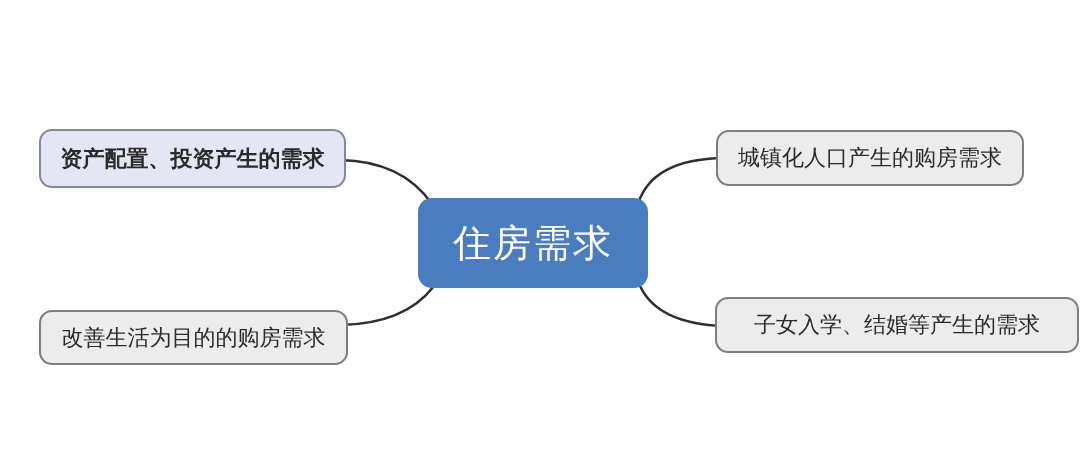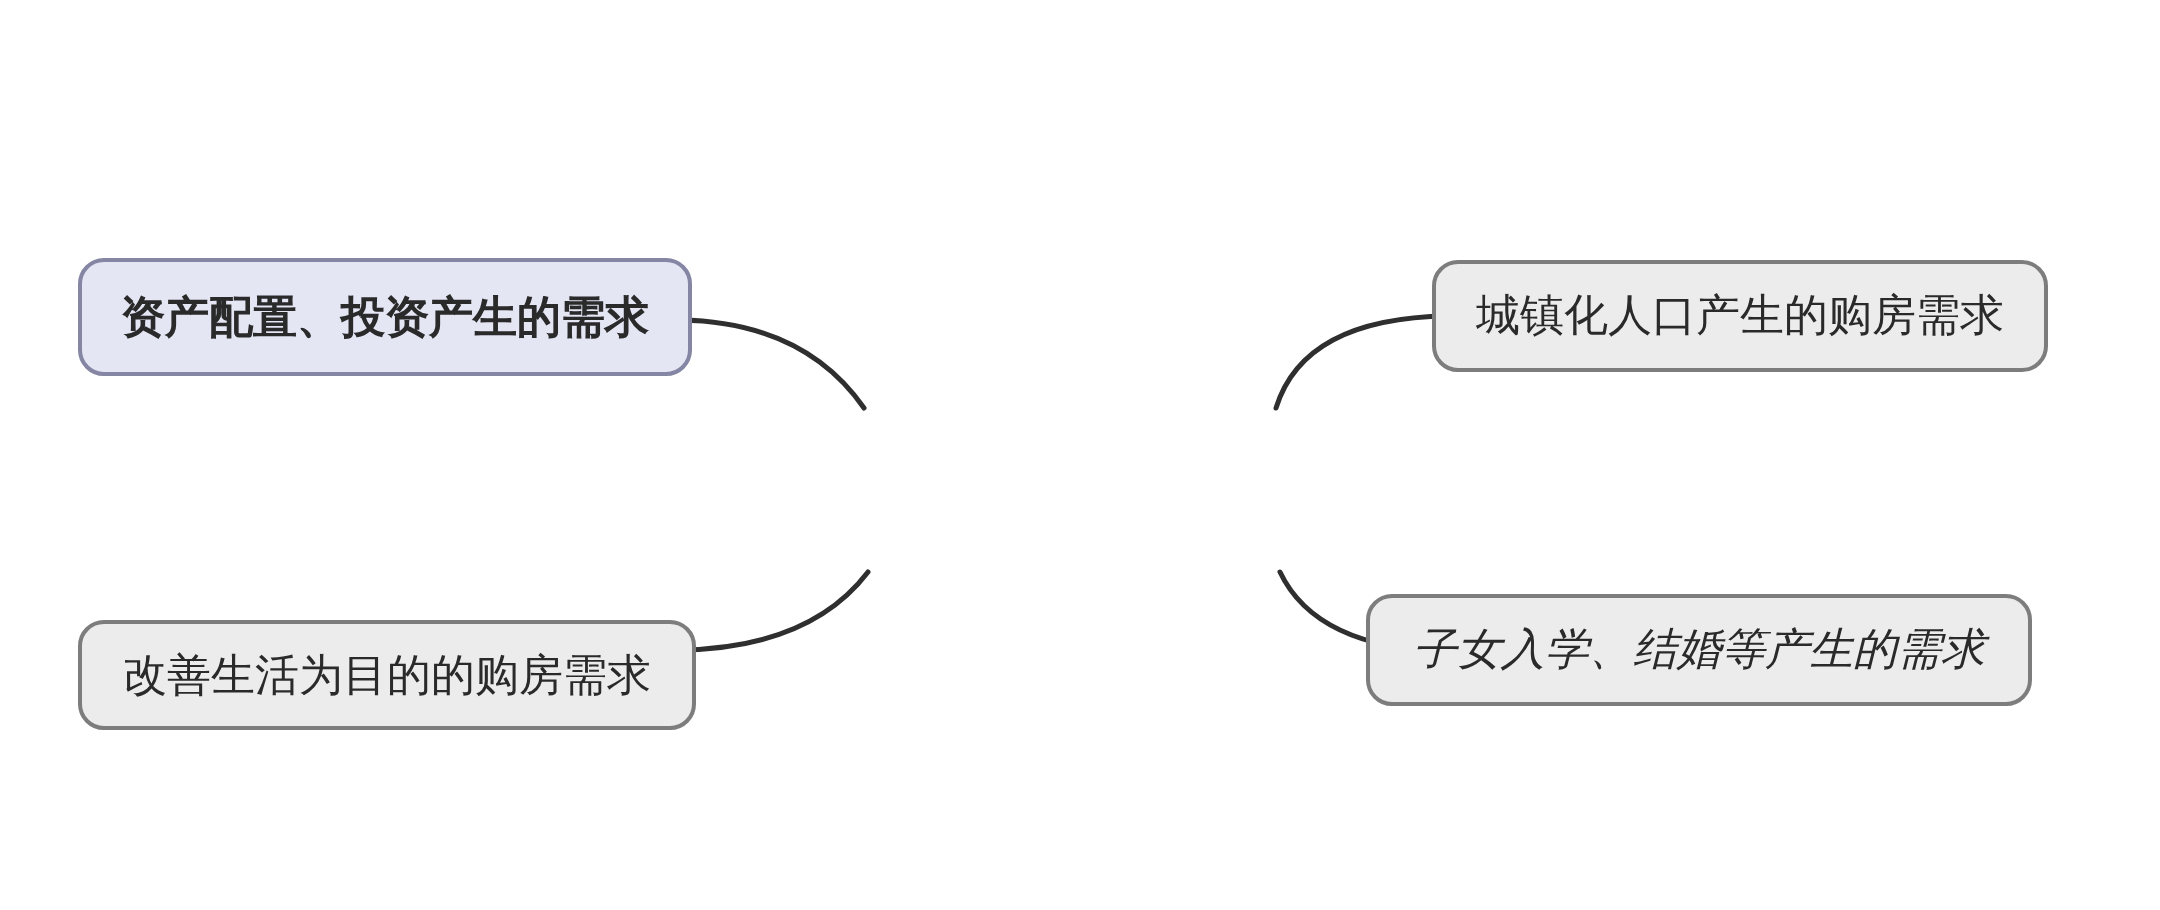--- a/index.html
+++ b/index.html
@@ -67,36 +67,39 @@
   }
   .branch-tr {
     left: 716px; top: 130px;
     width: 308px; height: 56px;
   }
   .branch-bl {
     left: 39px; top: 298px;
     width: 309px; height: 55px; margin-top: 12px;
   }
   .branch-br {
-    left: 683px; top: 297px;
-    width: 333px; height: 56px; font-style: italic;
+    left: 715px; top: 297px;
+    width: 364px; height: 56px;
   }
 </style>
 </head>
 <body>
 
 <div class="canvas">
 
   <svg class="connectors" viewBox="0 0 1080 455" xmlns="http://www.w3.org/2000/svg">
     <path d="M 340 160 Q 402 161 432 204"></path>
     <path d="M 724 158 Q 652 159 638 204"></path>
     <path d="M 340 325 Q 405 324 434 286"></path>
     <path d="M 724 326 Q 658 324 640 286"></path>
   </svg>
 
+  <div class="node center-node">
+    <span>住房需求</span>
+  </div>
 
   <div class="node branch branch-tl">
     <span>资产配置、投资产生的需求</span>
   </div>
 
   <div class="node branch branch-tr">
     <span>城镇化人口产生的购房需求</span>
   </div>
 
   <div class="node branch branch-bl">

